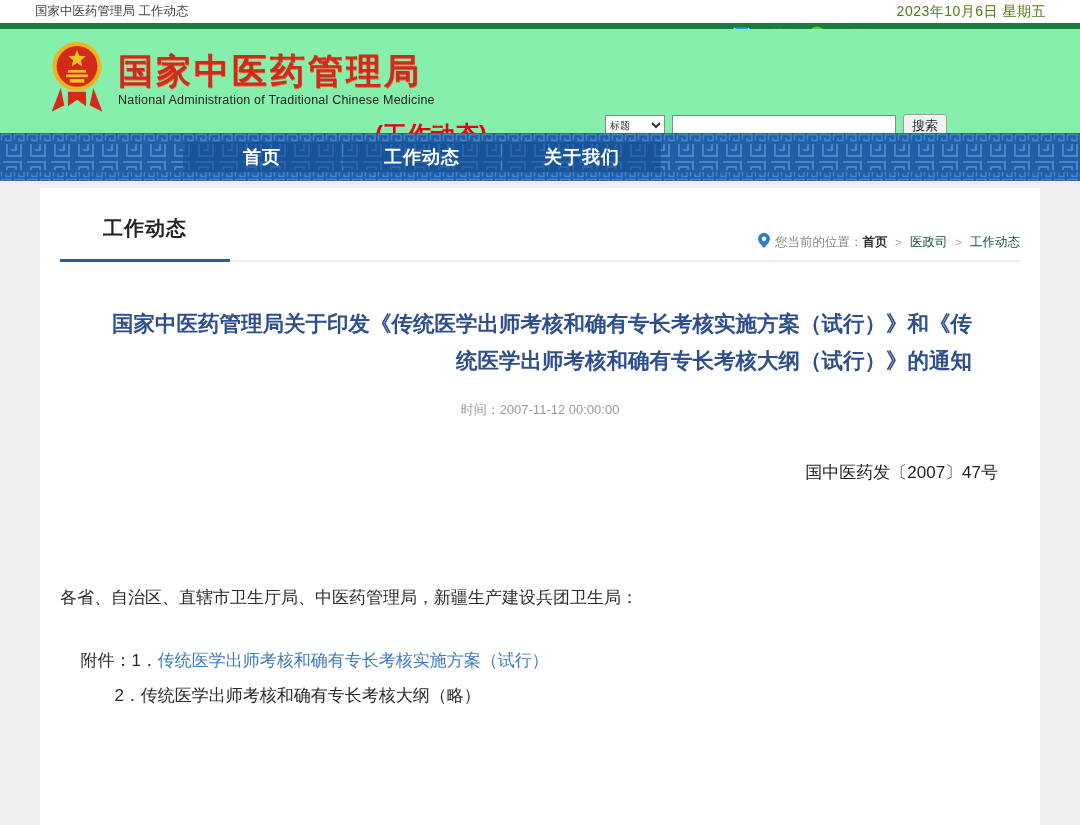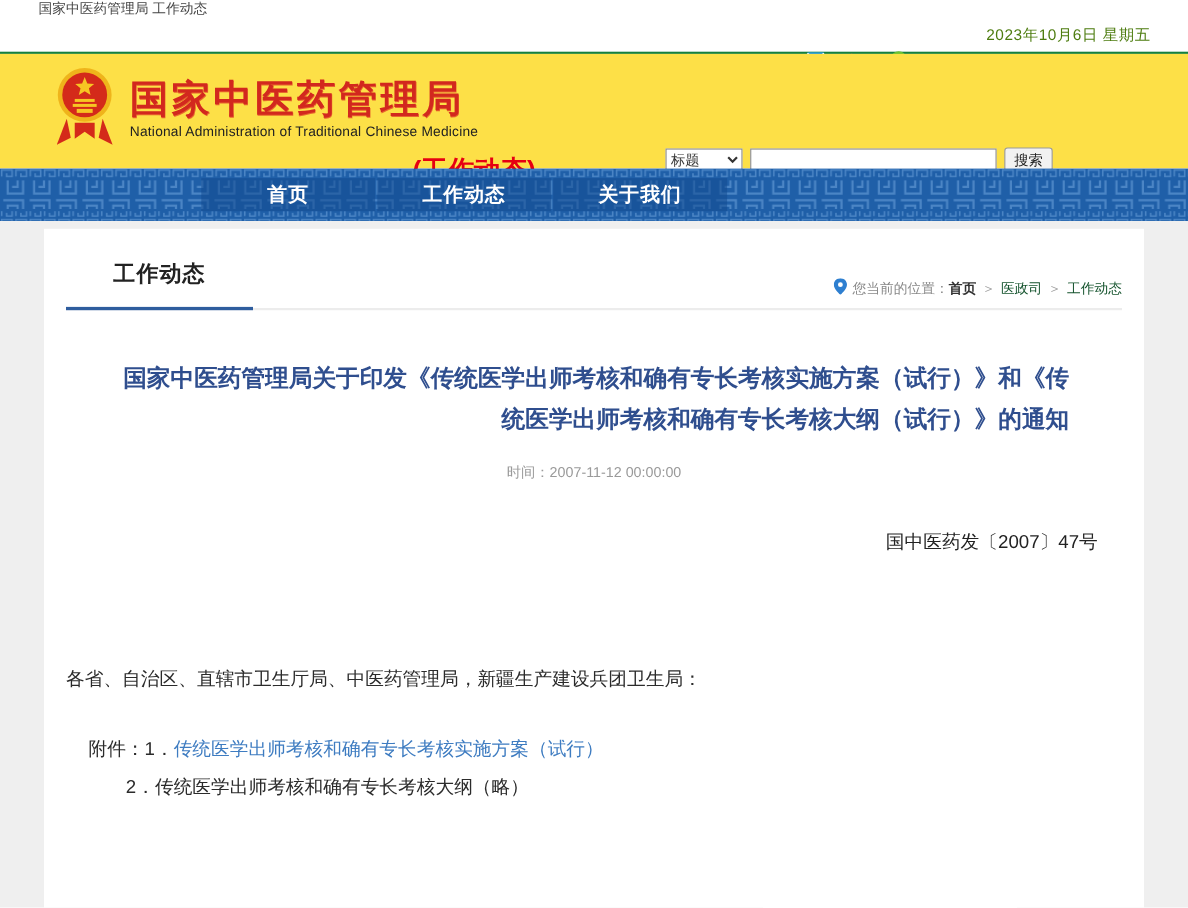--- a/index.html
+++ b/index.html
@@ -4,43 +4,43 @@
 <style>
   * { margin: 0; padding: 0; box-sizing: border-box; }
   html, body { width: 1080px; height: 825px; overflow: hidden; }
   body {
     font-family: "Liberation Sans", "DejaVu Sans", sans-serif;
     background: #efefef;
     color: #333;
   }
   
   .topbar {
-    height: 49px; background: #fff; border-bottom: 2px solid #15803d;
-    display: flex; align-items: flex-start; justify-content: space-between;
+    height: 29px; background: #fff; border-bottom: 6px solid #15803d;
+    display: flex; align-items: center; justify-content: space-between;
     padding: 0 34px 0 35px; font-size: 12.5px; color: #444;
   }
   .topbar-right { display: flex; align-items: center; gap: 14px; }
   .top-link { display: flex; align-items: center; gap: 21px; color: #ef4444; cursor: pointer; margin-top: 46px; }
   .top-date { font-size: 14px; color: #4d7c0f; margin-left: 8px; letter-spacing: 0.5px; }
   
-  .header { position: relative; height: 104px; background: #fde047; }
+  .header { position: relative; height: 104px; background: #86efac; }
   .brand { position: absolute; left: 48px; top: 10px; display: flex; align-items: center; }
   .emblem { width: 58px; height: 80px; margin-right: 12px; }
   .site-name {
     font-size: 35px; font-weight: bold; color: #d2281e; letter-spacing: 3px;
     line-height: 40px; text-shadow: 0.5px 0.5px 0 #e8672e;
   }
   .site-name-en { font-size: 12.5px; color: #222; letter-spacing: 0.2px; margin-top: 2px; }
   .section-tag {
     position: absolute; left: 375px; top: 90px;
     font-size: 24px; font-weight: bold; color: #e60012;
   }
   .searchbox { position: absolute; left: 605px; top: 85px; display: flex; align-items: center; }
   .search-select {
-    width: 70px; height: 21px; font-size: 13px; color: #333;
+    width: 60px; height: 21px; font-size: 10px; color: #333;
     border: 1px solid #8a8a8a; background: #fff; margin-right: 7px;
     font-family: "Liberation Sans", "DejaVu Sans", sans-serif;
   }
   .search-input {
     width: 224px; height: 21px; border: 1px solid #8a8a8a; background: #fff;
     font-size: 13px; padding: 0 4px; margin-right: 7px;
   }
   .search-btn {
     height: 23px; padding: 0 8px; font-size: 13px; color: #222;
     background: #f2f2f2; border: 1px solid #9a9a9a; border-radius: 3px; cursor: pointer;

